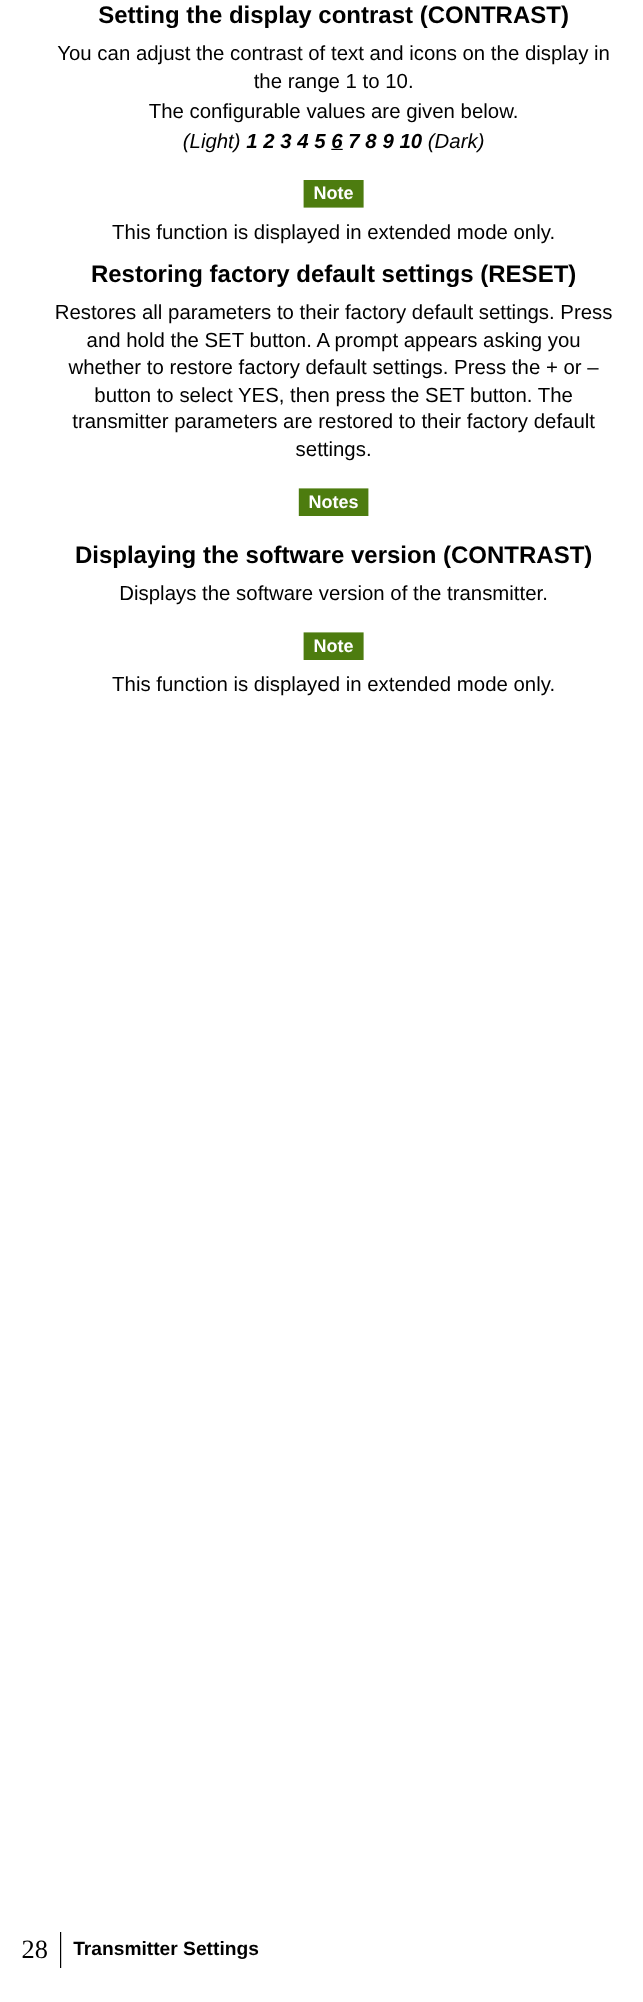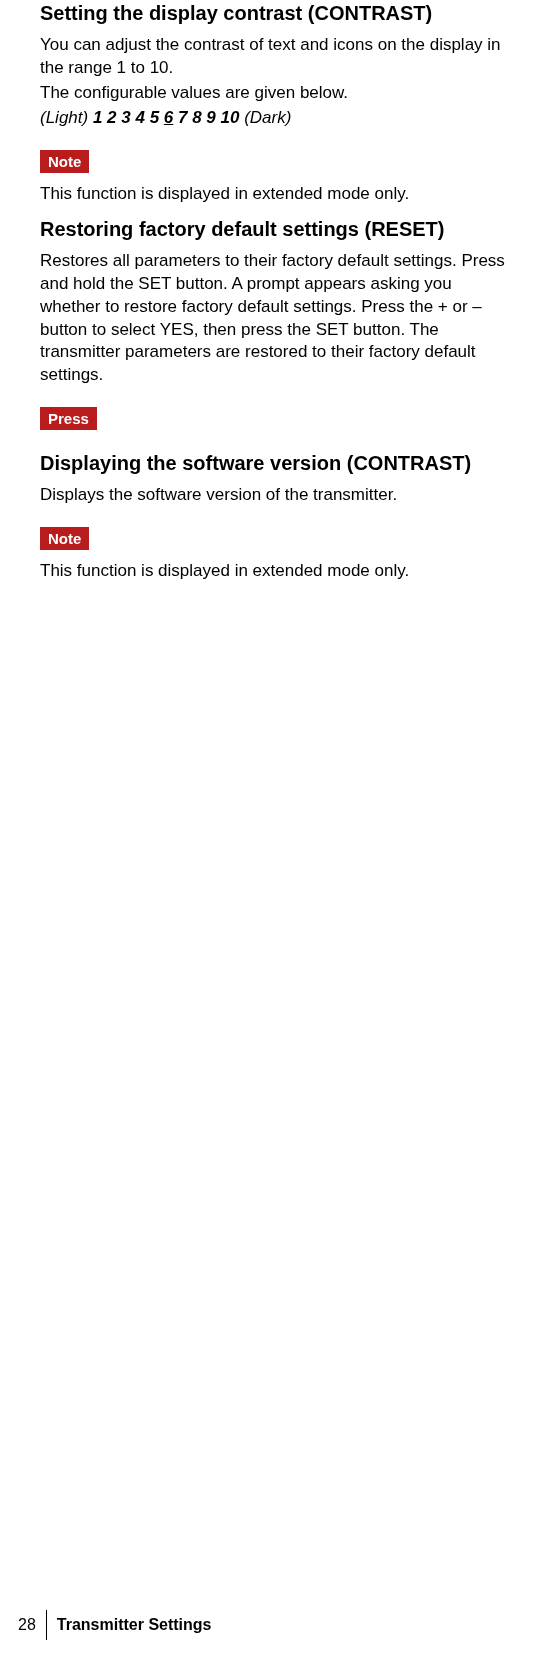--- a/index.html
+++ b/index.html
@@ -1,18 +1,19 @@
 <!DOCTYPE html>
 <html><head>
   <meta charset="utf-8">
   <style>
     * {
       margin: 0;
       padding: 0;
       box-sizing: border-box;
+      text-align: center;
     }
     body {
       width: 536px;
       height: 1668px;
       background: #ffffff;
       font-family: Arial, Helvetica, sans-serif;
       color: #000000;
       position: relative;
       padding: 0 20px 0 40px;
     }
@@ -40,21 +41,21 @@
       font-style: italic;
     }
     .contrast-values .bold {
       font-weight: bold;
     }
     .contrast-values .underline {
       text-decoration: underline;
     }
     .note-badge {
       display: inline-block;
-      background: #b91c1c;
+      background: #4d7c0f;
       color: #ffffff;
       font-weight: bold;
       font-size: 15px;
       padding: 3px 8px;
       margin-top: 4px;
       margin-bottom: 10px;
     }
     .bullet-list {
       list-style: none;
       padding: 0;
@@ -72,23 +73,24 @@
       padding-right: 10px;
     }
     .footer {
       position: absolute;
       bottom: 28px;
       left: 18px;
       display: flex;
       align-items: center;
     }
     .page-number {
-      font-size: 16px;
+      font-size: 22px;
       font-weight: normal;
       padding-right: 10px;
+      font-family: Liberation Serif, serif;
     }
     .footer-divider {
       width: 1px;
       height: 30px;
       background: #000000;
       margin-right: 10px;
     }
     .footer-title {
       font-size: 16px;
       font-weight: bold;
@@ -105,21 +107,21 @@
 <p class="body-text">The configurable values are given below.</p>
 <p class="contrast-values">
   <span>(Light) </span><span class="bold">1 2 3 4 5 </span><span class="bold underline">6</span><span class="bold"> 7 8 9 10</span><span> (Dark)</span>
 </p>
 <div class="note-badge">Note</div>
 <p class="body-text">This function is displayed in extended mode only.</p>
 
 
 <h2 class="section-heading later">Restoring factory default settings (RESET)</h2>
 <p class="body-text" style="margin-bottom:16px;">Restores all parameters to their factory default settings. Press and hold the SET button. A prompt appears asking you whether to restore factory default settings. Press the + or – button to select YES, then press the SET button. The transmitter parameters are restored to their factory default settings.</p>
-<div class="note-badge">Press</div>
+<div class="note-badge">Notes</div>
 <ul class="bullet-list">
 </ul>
 
 
 <h2 class="section-heading later">Displaying the software version (CONTRAST)</h2>
 <p class="body-text" style="margin-bottom:16px;">Displays the software version of the transmitter.</p>
 <div class="note-badge">Note</div>
 <p class="body-text">This function is displayed in extended mode only.</p>
 
 

